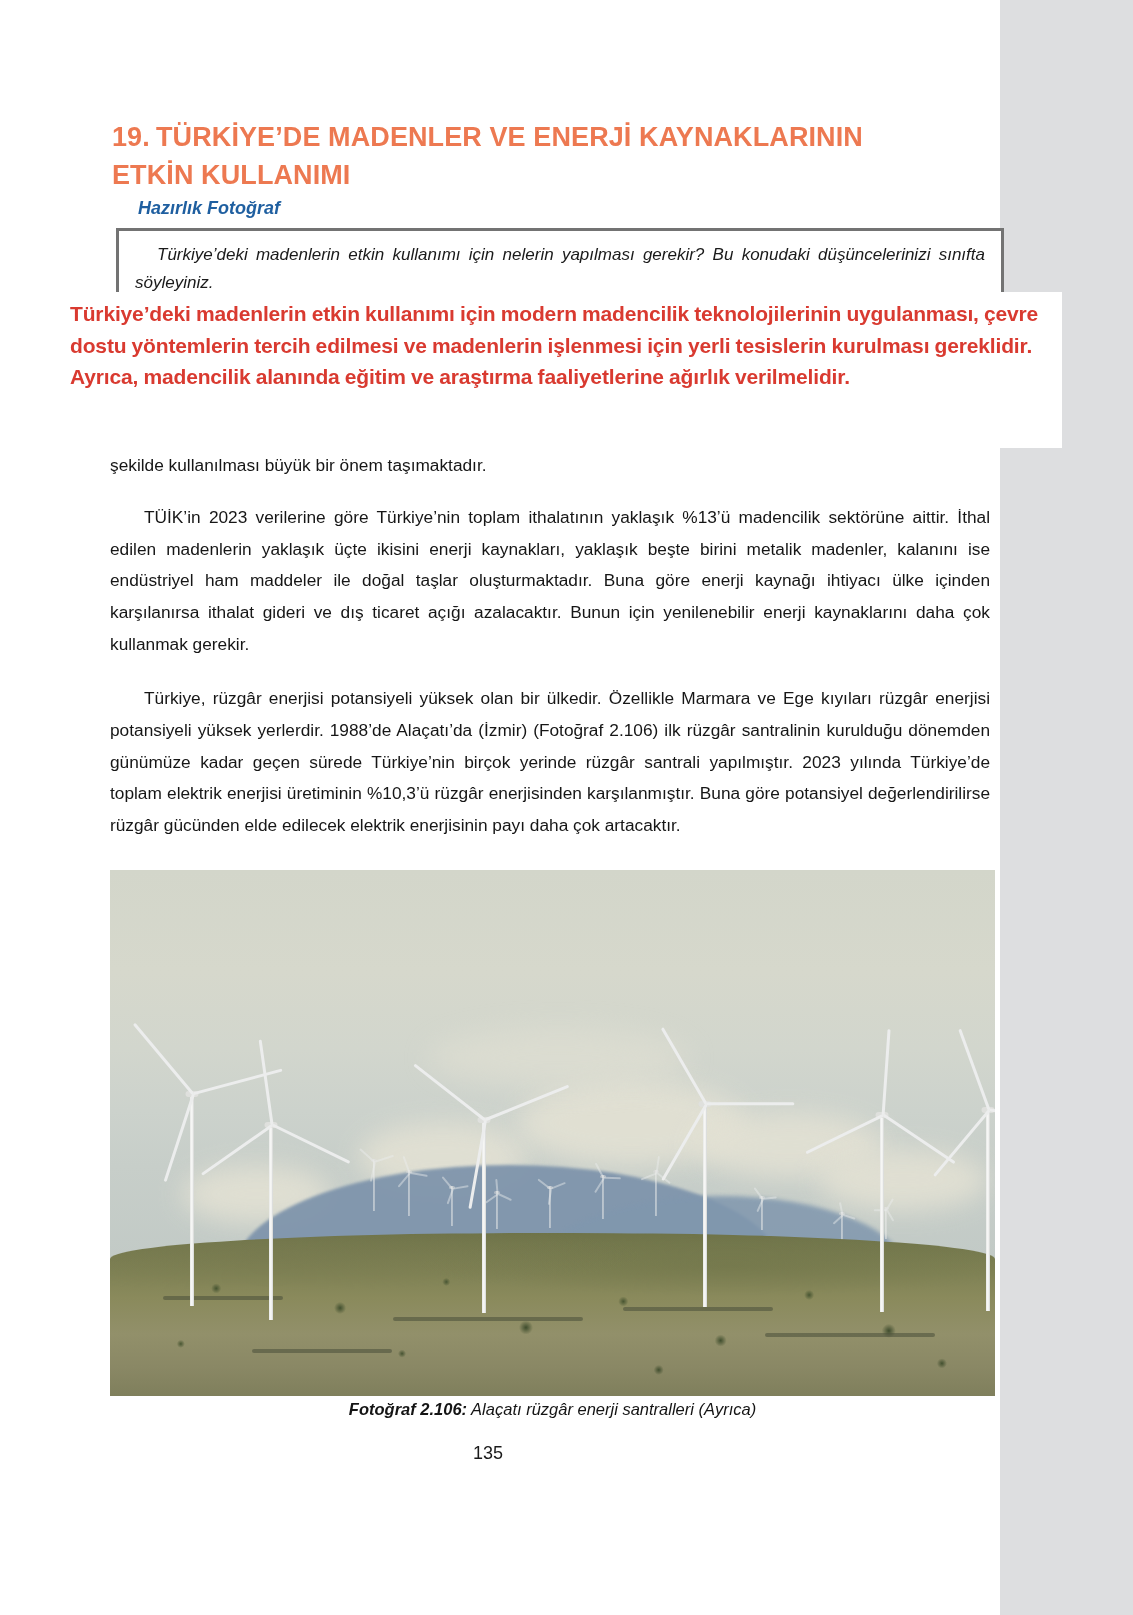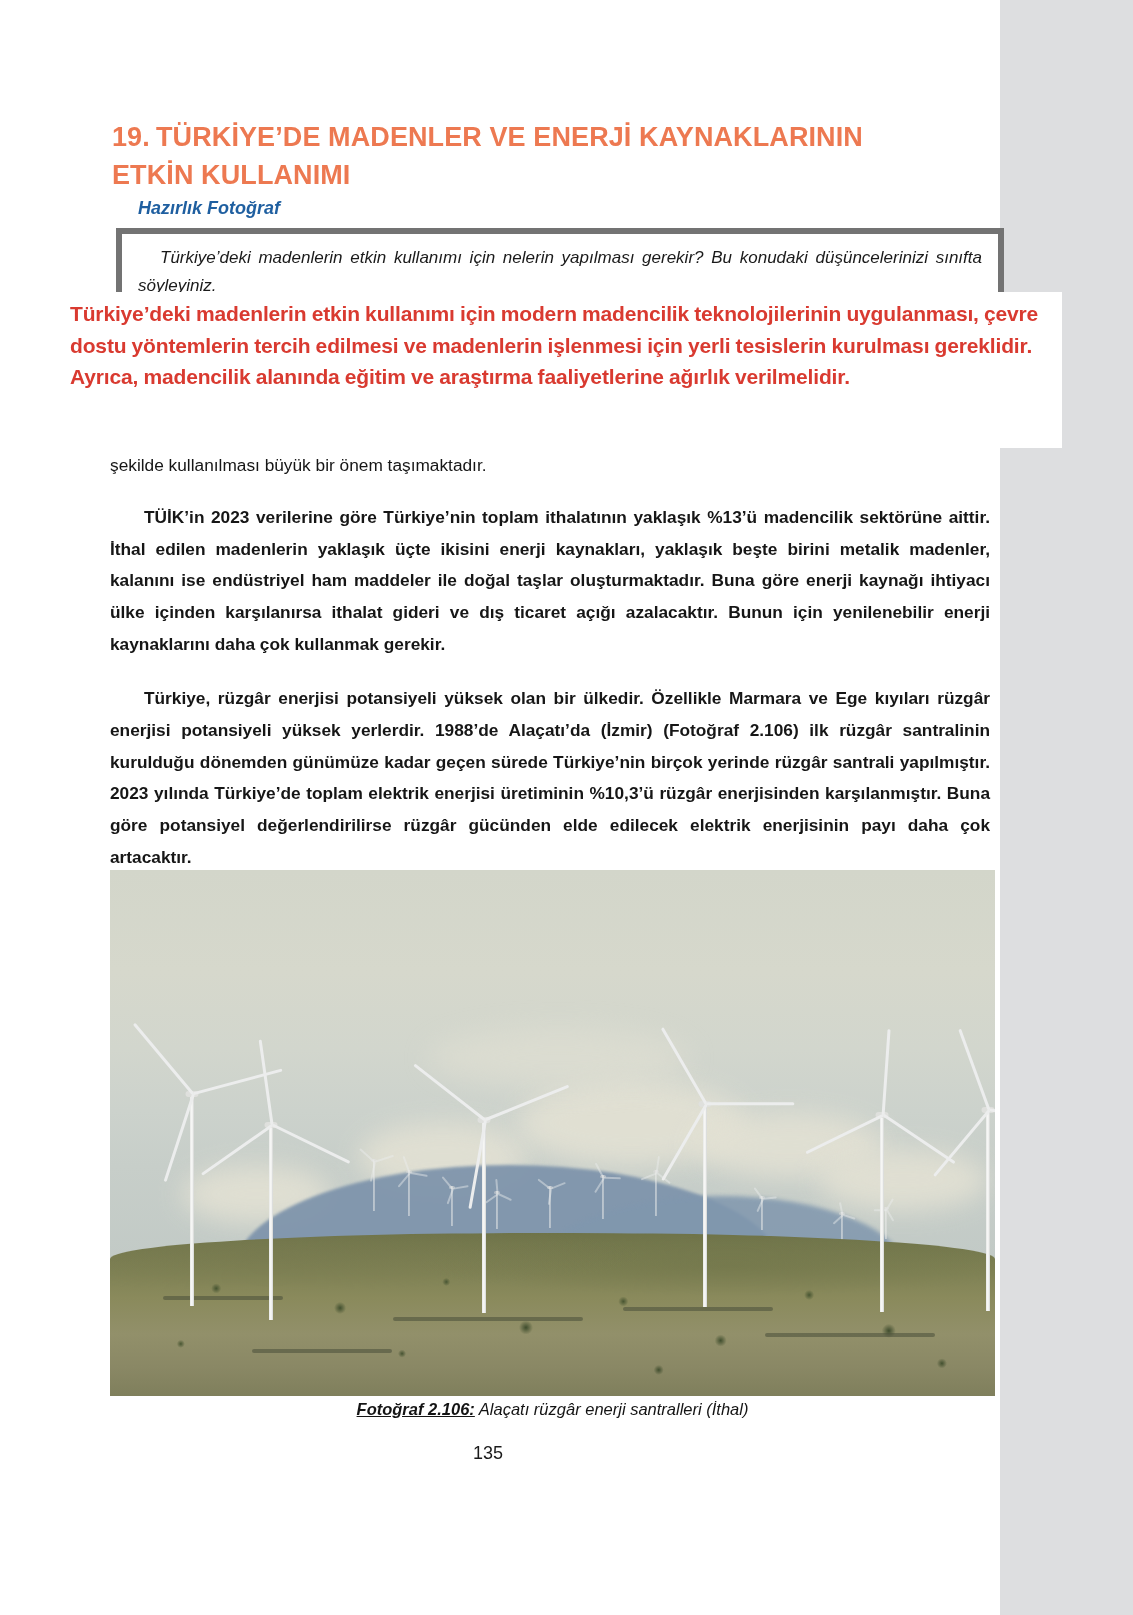--- a/index.html
+++ b/index.html
@@ -59,21 +59,21 @@
     font-weight: bold;
     font-style: italic;
   }
   .prep-box {
     position: absolute;
     left: 116px; top: 228px;
     width: 888px;
     padding: 10px 16px 12px 16px;
     box-sizing: border-box;
     background: #ffffff;
-    border: 6px solid #737373;
+    border: 3px solid #737373;
     font-size: 17px;
     font-style: italic;
     line-height: 1.62;
     color: #1a1a1a;
     text-indent: 22px;
     text-align: justify;
   }
 
   
   .answer-overlay {
@@ -100,21 +100,21 @@
     left: 110px; top: 450px;
     width: 880px;
   }
   p.body {
     margin: 0 0 22px 0;
     font-size: 17.3px;
     line-height: 1.84;
     color: #161616;
     text-align: justify;
   }
-  p.body.indent { text-indent: 34px; font-weight: bold; }
+  p.body.indent { text-indent: 34px; }
   p.body.first { margin-bottom: 20px; }
 
   
   .photo-frame {
     position: absolute;
     left: 110px; top: 870px;
     width: 885px;
     height: 526px;
     overflow: hidden;
     background: #c9cec2;
@@ -223,21 +223,21 @@
   
   .caption {
     position: absolute;
     left: 110px; top: 1400px;
     width: 885px;
     text-align: center;
     font-size: 16.5px;
     font-style: italic;
     color: #141414;
   }
-  .caption b { font-weight: bold; text-decoration: underline; }
+  .caption b { font-weight: bold; }
   .folio {
     position: absolute;
     left: 0; top: 1443px;
     width: 976px;
     text-align: center;
     font-size: 18px;
     color: #1a1a1a;
   }
 </style>
 </head>
@@ -395,16 +395,16 @@
     <div class="tower" style="height:204px;"></div>
       <div class="hub"></div>
     <div class="blade" style="height:86px;transform:rotate(40deg);"></div>
     <div class="blade" style="height:86px;transform:rotate(160deg);"></div>
     <div class="blade" style="height:86px;transform:rotate(280deg);"></div>
   </div>
 </div>
 
 <div class="caption">
   <b>Fotoğraf 2.106:</b>
-  <span>Alaçatı rüzgâr enerji santralleri (İthal)</span>
+  <span>Alaçatı rüzgâr enerji santralleri (Ayrıca)</span>
 </div>
 
 <div class="folio">135</div>
 
 </body></html>

